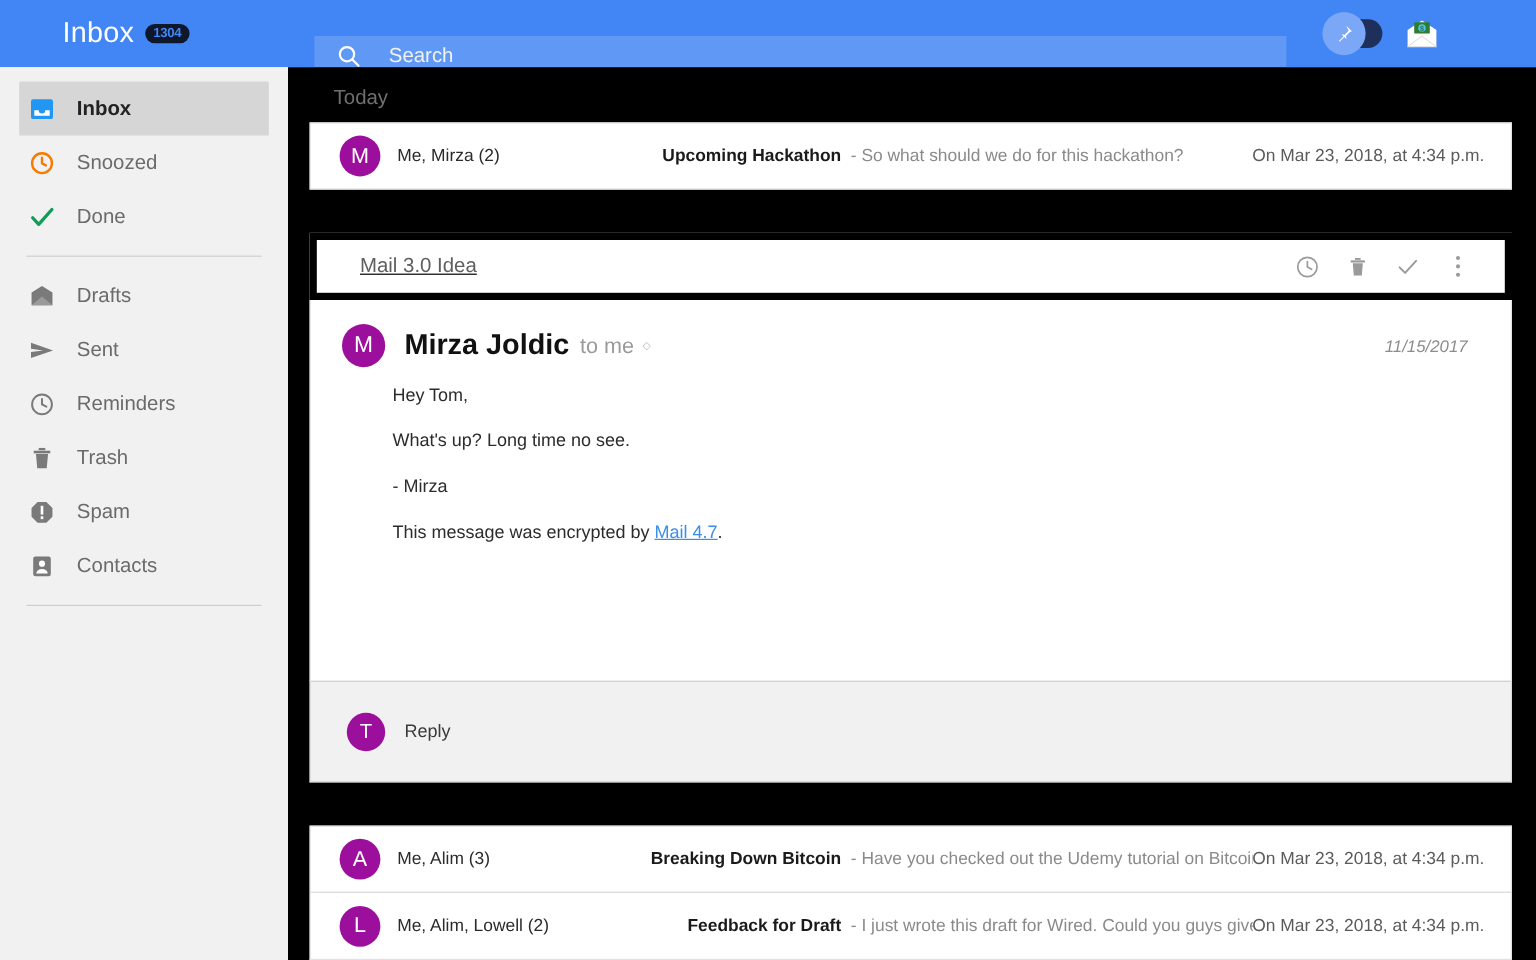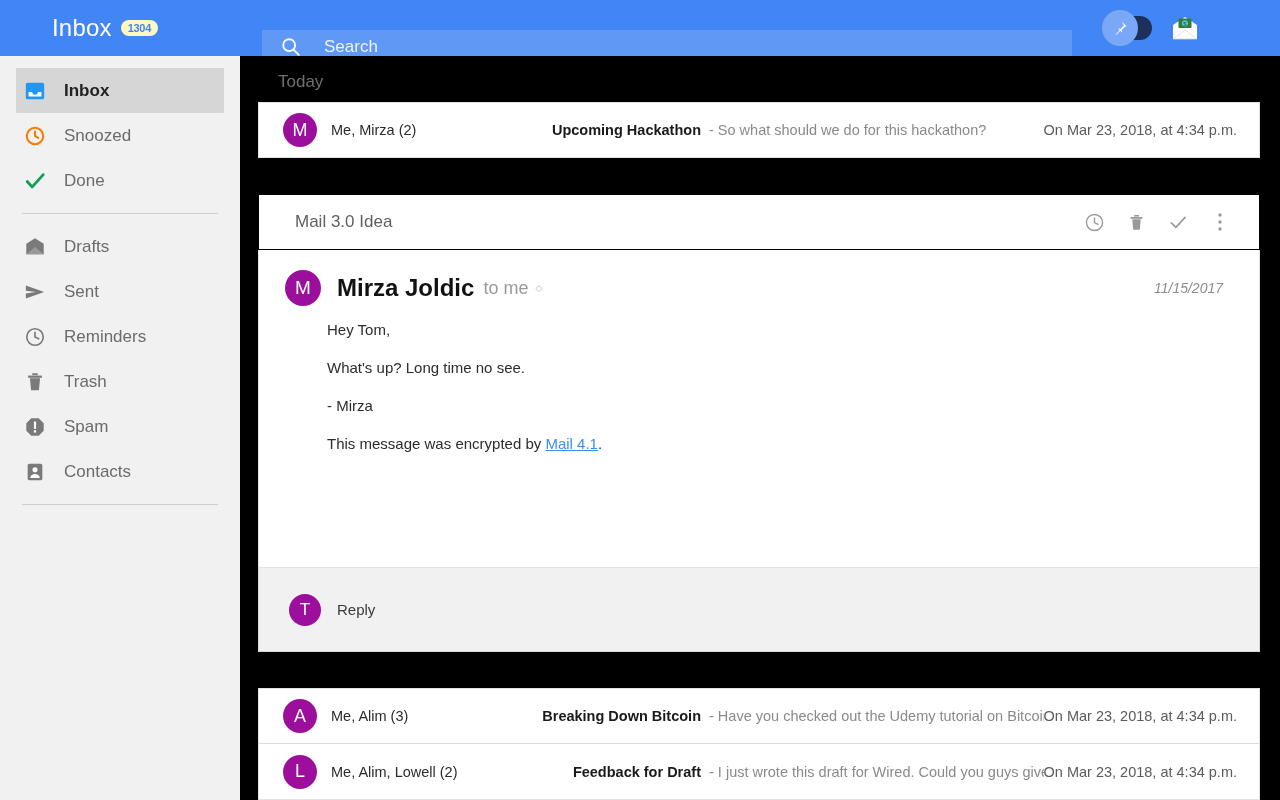--- a/index.html
+++ b/index.html
@@ -19,21 +19,21 @@
     display: flex; align-items: center;
   }
   .brand {
     display: flex; align-items: center; gap: 9px;
     margin-left: 52px; width: 208px;
   }
   .brand-title {
     color: #ffffff; font-size: 24px; font-weight: 400; letter-spacing: .2px;
   }
   .brand-badge {
-    background: #fef9c3; color: #4285f4;
+    background: #0f172a; color: #4285f4;
     font-size: 11px; font-weight: 700;
     border-radius: 10px; padding: 2px 7px 2px 7px;
     line-height: 12px; letter-spacing: -0.3px;
   }
   .searchwrap {
     position: absolute; left: 262px; top: 11px;
     width: 810px; height: 34px;
     background: #6098f5;
     display: flex; align-items: center; margin-top: 19px;
   }
@@ -138,22 +138,22 @@
     white-space: nowrap; margin-right: 22px; flex: none;
   }
 
   
   .thread {
     margin: 36px 20px 0 18px;
     box-shadow: 2px 3px 5px rgba(0,0,0,0.25);
   }
   .thread-header {
     height: 56px; background: #ffffff;
-    border: 1px solid #000000;
-    display: flex; align-items: center;
+    border: 6px solid #000000;
+    display: flex; align-items: center; text-decoration: underline;
   }
   .thread-title {
     font-size: 17px; color: #5f5f5f; margin-left: 36px; flex: 1;
   }
   .thread-actions { display: flex; align-items: center; gap: 20px; margin-right: 28px; }
   .act { width: 22px; height: 22px; display:flex; align-items:center; justify-content:center; cursor: pointer; }
 
   .thread-body {
     background: #ffffff;
     border: 1px solid #e2e2e2; border-top: none;
@@ -387,21 +387,21 @@
           <div class="msg-to">to me</div>
           <span class="msg-chev">◇</span>
         </div>
         <div class="msg-date">11/15/2017</div>
 
         <div class="msg-text">
           <p>Hey Tom,</p>
           <p>What's up? Long time no see.</p>
           <p>- Mirza</p>
           <p>
-            <span>This message was encrypted by </span><a href="#">Mail 4.1</a><span>.</span>
+            <span>This message was encrypted by </span><a href="#">Mail 4.7</a><span>.</span>
           </p>
         </div>
       </div>
 
       <div class="thread-reply">
         <div class="reply-avatar">T</div>
         <div class="reply-label">Reply</div>
       </div>
     </div>
 

